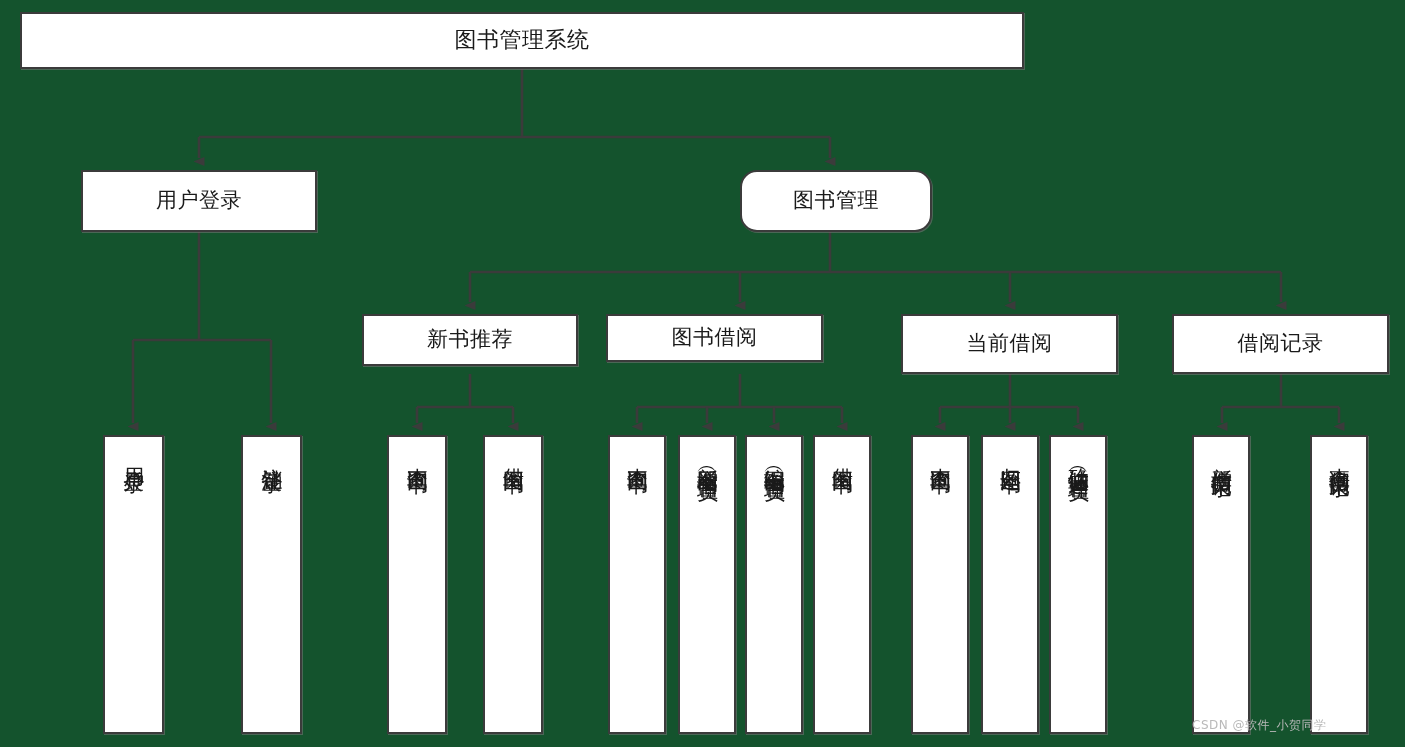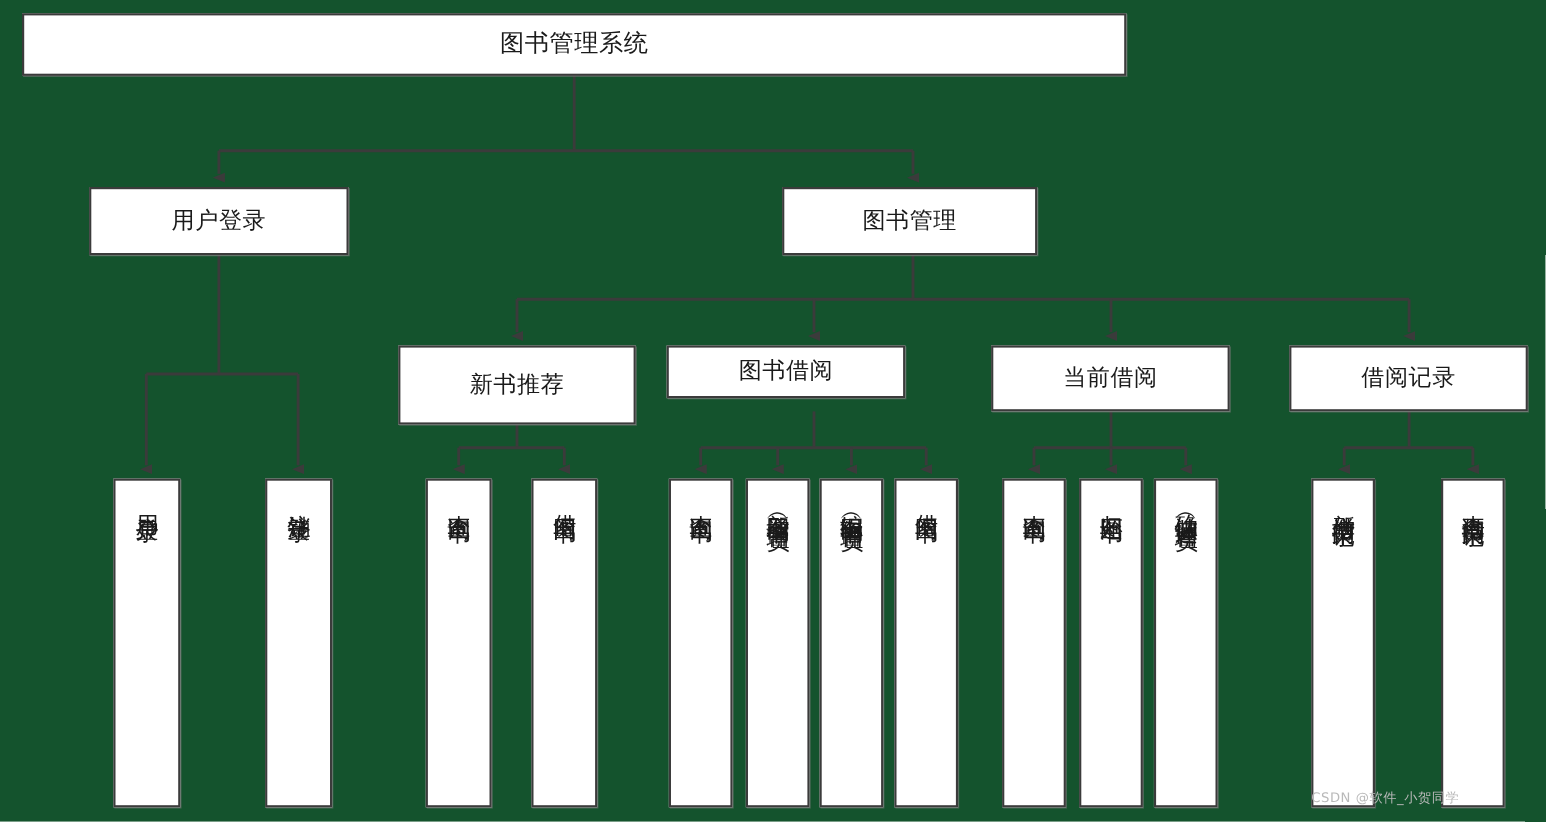--- a/index.html
+++ b/index.html
@@ -125,25 +125,25 @@
     </g>
   </svg>
 
   <div class="node horiz root" style="left:20px; top:12px; width:1004px; height:57px;">
     <span class="label">图书管理系统</span>
   </div>
 
   <div class="node horiz" style="left:81px; top:170px; width:236px; height:62px;">
     <span class="label">用户登录</span>
   </div>
-  <div class="node horiz" style="left:711px; top:170px; width:232px; height:62px;">
+  <div class="node horiz" style="left:740px; top:170px; width:192px; height:62px;border-radius:17px;">
     <span class="label">图书管理</span>
   </div>
 
-  <div class="node horiz" style="left:362px; top:314px; width:216px; height:72px;">
+  <div class="node horiz" style="left:362px; top:314px; width:216px; height:52px;">
     <span class="label">新书推荐</span>
   </div>
   <div class="node horiz" style="left:606px; top:314px; width:217px; height:48px;">
     <span class="label">图书借阅</span>
   </div>
   <div class="node horiz" style="left:1172px; top:314px; width:217px; height:60px;">
     <span class="label">借阅记录</span>
   </div>
   <div class="node horiz" style="left:901px; top:314px; width:217px; height:60px;">
     <span class="label">当前借阅</span>

